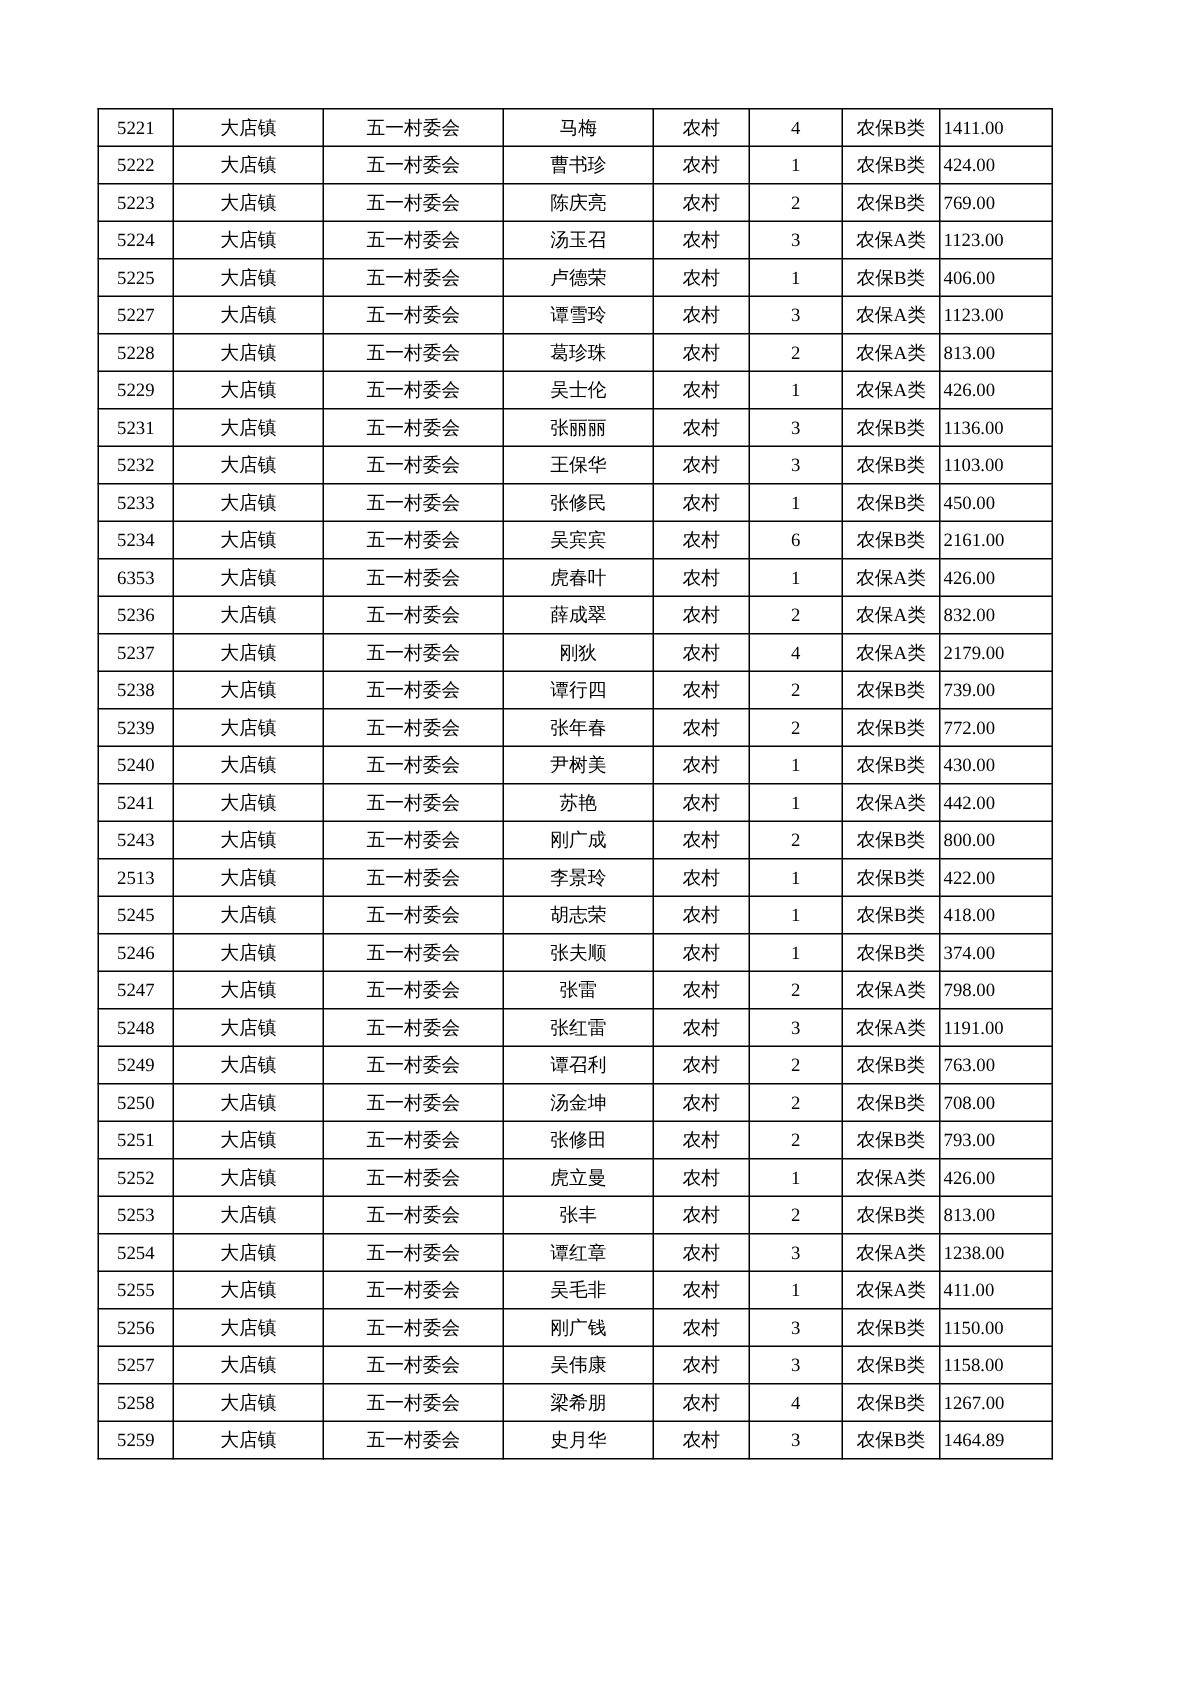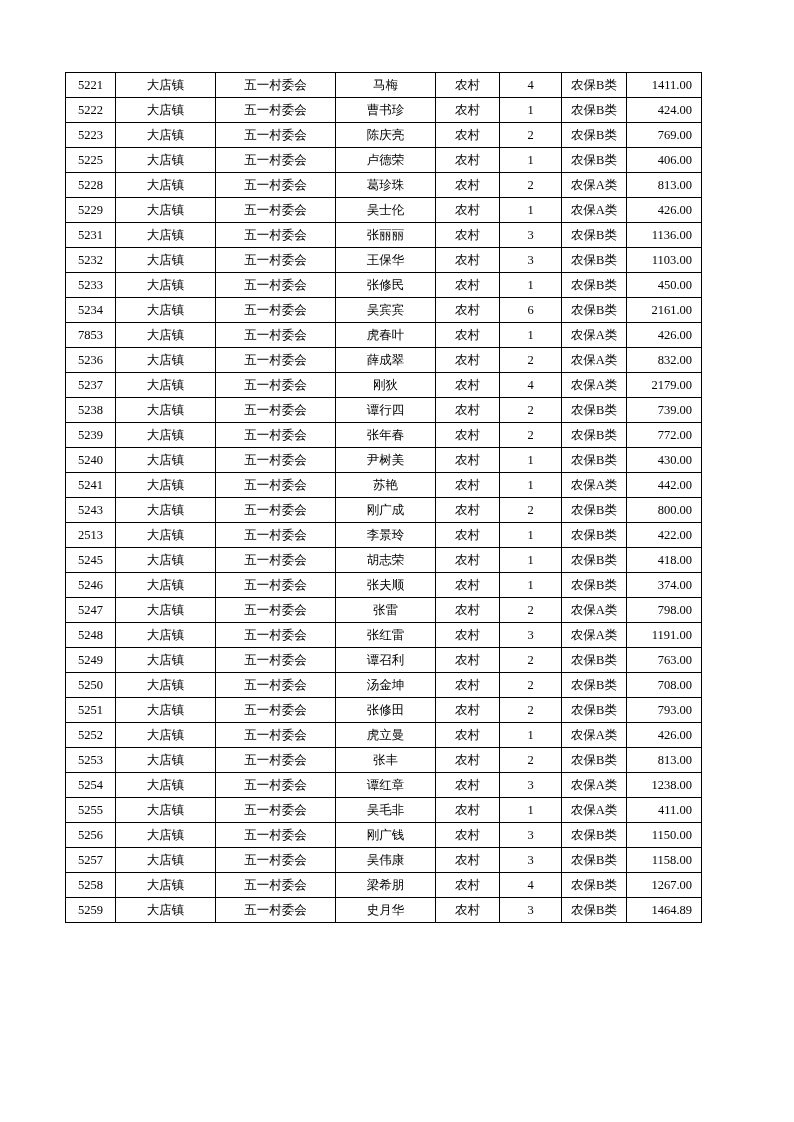--- a/index.html
+++ b/index.html
@@ -28,21 +28,21 @@
     height: 24px;
     font-size: 12.5px;
     color: #000000;
     text-align: center;
     vertical-align: middle;
     padding: 0 2px;
     white-space: nowrap;
     overflow: hidden;
   }
   table.roster td.num {
-    text-align: right;
+    text-align: left;
     padding-right: 9px;
   }
   
   col.c0 { width: 50px; }
   col.c1 { width: 100px; }
   col.c2 { width: 120px; }
   col.c3 { width: 100px; }
   col.c4 { width: 64px; }
   col.c5 { width: 62px; }
   col.c6 { width: 65px; }
@@ -88,30 +88,50 @@
           <td>5223</td>
           <td>大店镇</td>
           <td>五一村委会</td>
           <td>陈庆亮</td>
           <td>农村</td>
           <td>2</td>
           <td>农保B类</td>
           <td class="num">769.00</td>
         </tr>
         <tr>
+          <td>5224</td>
+          <td>大店镇</td>
+          <td>五一村委会</td>
+          <td>汤玉召</td>
+          <td>农村</td>
+          <td>3</td>
+          <td>农保A类</td>
+          <td class="num">1123.00</td>
+        </tr>
+        <tr>
           <td>5225</td>
           <td>大店镇</td>
           <td>五一村委会</td>
           <td>卢德荣</td>
           <td>农村</td>
           <td>1</td>
           <td>农保B类</td>
           <td class="num">406.00</td>
         </tr>
         <tr>
+          <td>5227</td>
+          <td>大店镇</td>
+          <td>五一村委会</td>
+          <td>谭雪玲</td>
+          <td>农村</td>
+          <td>3</td>
+          <td>农保A类</td>
+          <td class="num">1123.00</td>
+        </tr>
+        <tr>
           <td>5228</td>
           <td>大店镇</td>
           <td>五一村委会</td>
           <td>葛珍珠</td>
           <td>农村</td>
           <td>2</td>
           <td>农保A类</td>
           <td class="num">813.00</td>
         </tr>
         <tr>
@@ -158,21 +178,21 @@
           <td>5234</td>
           <td>大店镇</td>
           <td>五一村委会</td>
           <td>吴宾宾</td>
           <td>农村</td>
           <td>6</td>
           <td>农保B类</td>
           <td class="num">2161.00</td>
         </tr>
         <tr>
-          <td>7853</td>
+          <td>6353</td>
           <td>大店镇</td>
           <td>五一村委会</td>
           <td>虎春叶</td>
           <td>农村</td>
           <td>1</td>
           <td>农保A类</td>
           <td class="num">426.00</td>
         </tr>
         <tr>
           <td>5236</td>

